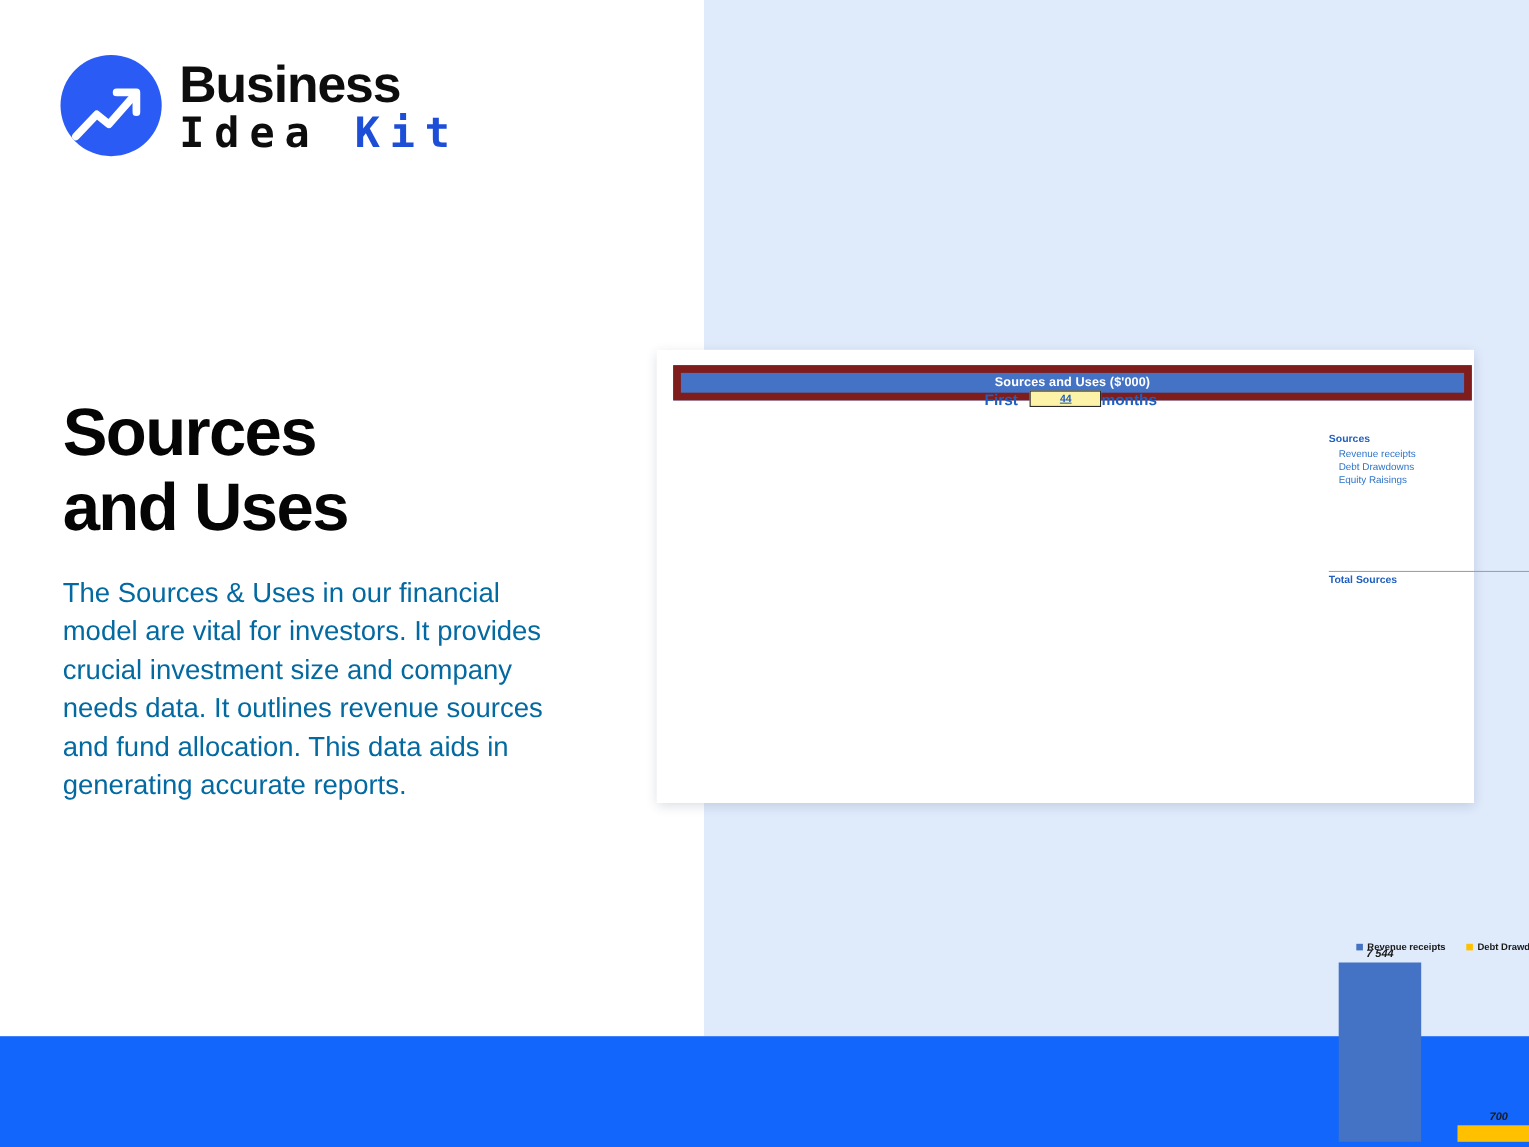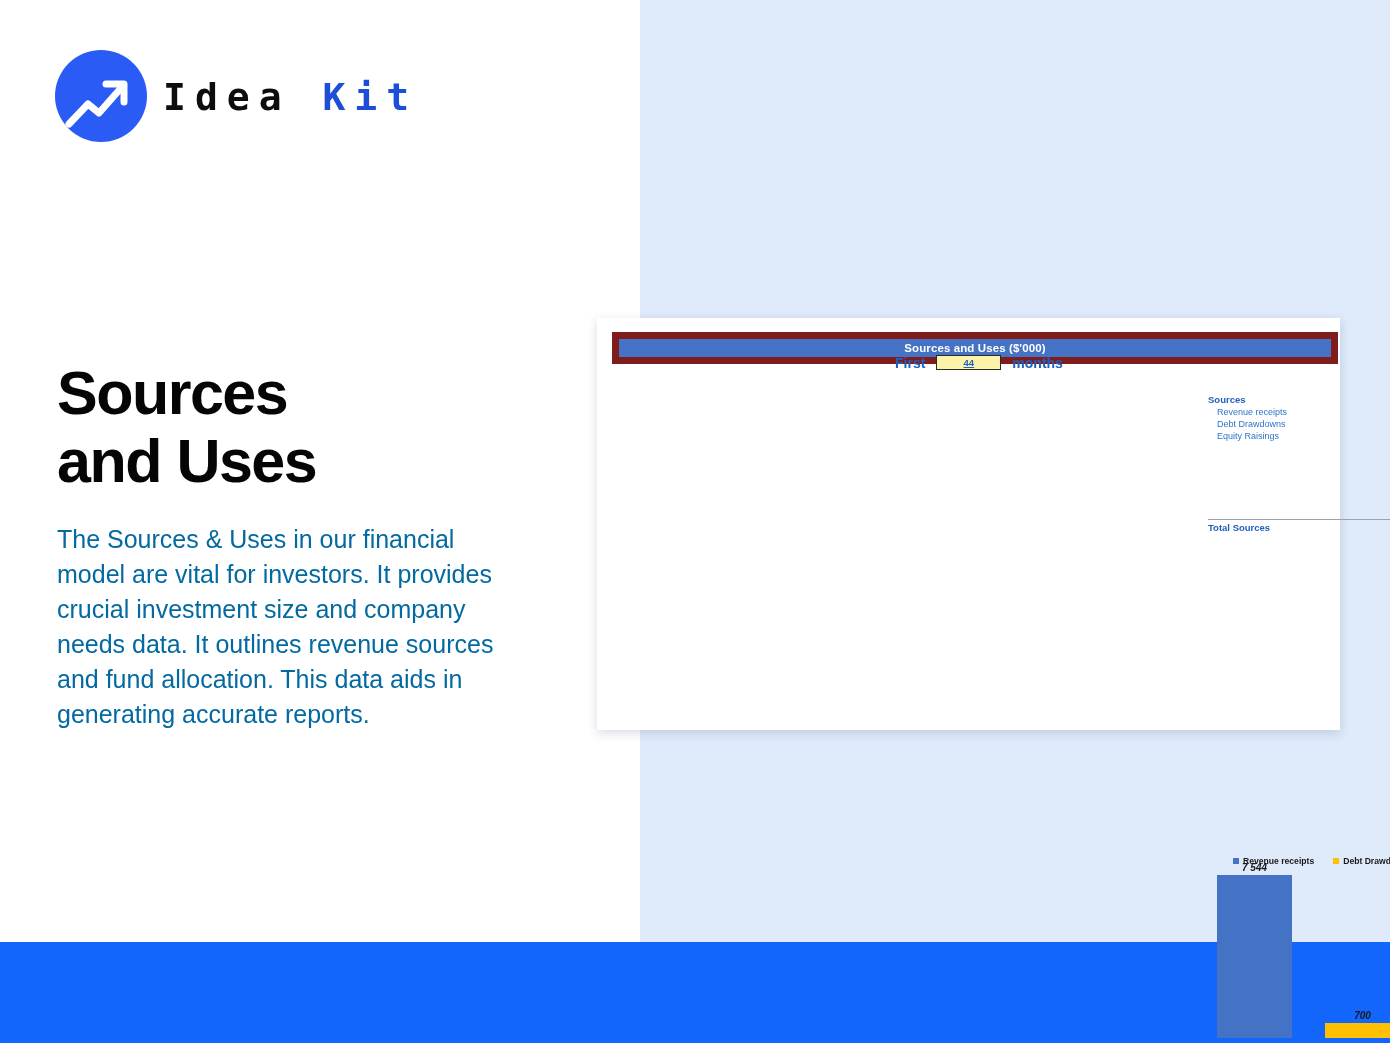--- a/index.html
+++ b/index.html
@@ -34,21 +34,21 @@
   #sheet-title-bar{position:absolute;left:15px;top:14px;width:712px;height:18px;background:#4472c4;
       border:7px solid #7f1d1d;display:flex;align-items:center;justify-content:center;}
   #sheet-title-bar span{color:#fff;font-size:11.5px;font-weight:bold;letter-spacing:.1px;}
 
   #months-row{position:absolute;left:15px;top:37px;width:712px;height:15px;display:flex;align-items:center;}
   #months-row .lbl{color:#1f5fbf;font-size:14px;font-weight:bold;}
   #lbl-first{margin-left:283px;}
   #months-cell{margin-left:11px;width:63px;height:13px;background:#fdf3a8;border:1.4px solid #2b2b2b;
       display:flex;align-items:center;justify-content:center;}
   #months-cell span{color:#1f5fbf;font-size:9.5px;font-weight:bold;text-decoration:underline;}
-  #lbl-months{margin-left:11px;}
+  #lbl-months{}
 
   
   .tbl{position:absolute;top:76px;font-size:9px;color:#2e74c8;}
   #tbl-sources{left:611px;width:330px;}
   .tbl .hdr{font-weight:bold;color:#1f5fbf;font-size:9.5px;margin-bottom:1px;}
   .tbl .row{display:flex;line-height:12.1px;height:12.1px;}
   .tbl .row .nm{flex:1;padding-left:9px;}
   .tot-wrap{position:absolute;top:0;}
   #tot-sources{left:611px;width:330px;top:201px;}
   .tot{display:flex;font-weight:bold;color:#1f5fbf;font-size:9.5px;border-top:1.1px solid #9aa3ad;padding-top:2px;}
@@ -76,20 +76,21 @@
 <div id="bg-bottom-band"></div>
 
 <div id="logo">
   <div id="logo-mark">
     <svg width="92" height="92" viewBox="0 0 92 92">
       <path d="M14 74 L33 54 L44 63 L66 38" fill="none" stroke="#ffffff" stroke-width="7" stroke-linecap="round" stroke-linejoin="round"></path>
       <path d="M51 34 L69 34 L69 52" fill="none" stroke="#ffffff" stroke-width="7" stroke-linecap="round" stroke-linejoin="round"></path>
     </svg>
   </div>
   <div id="logo-text">
+    <div id="logo-line1">Business</div>
     <div id="logo-line2"><span>Idea </span><span class="kit">Kit</span></div>
   </div>
 </div>
 
 <h1 id="page-title">Sources
 and Uses</h1>
 <p id="page-body">The Sources &amp; Uses in our financial model are vital for investors. It provides crucial investment size and company needs data. It outlines revenue sources and fund allocation. This data aids in generating accurate reports.</p>
 
 <div id="excel-card">
 

